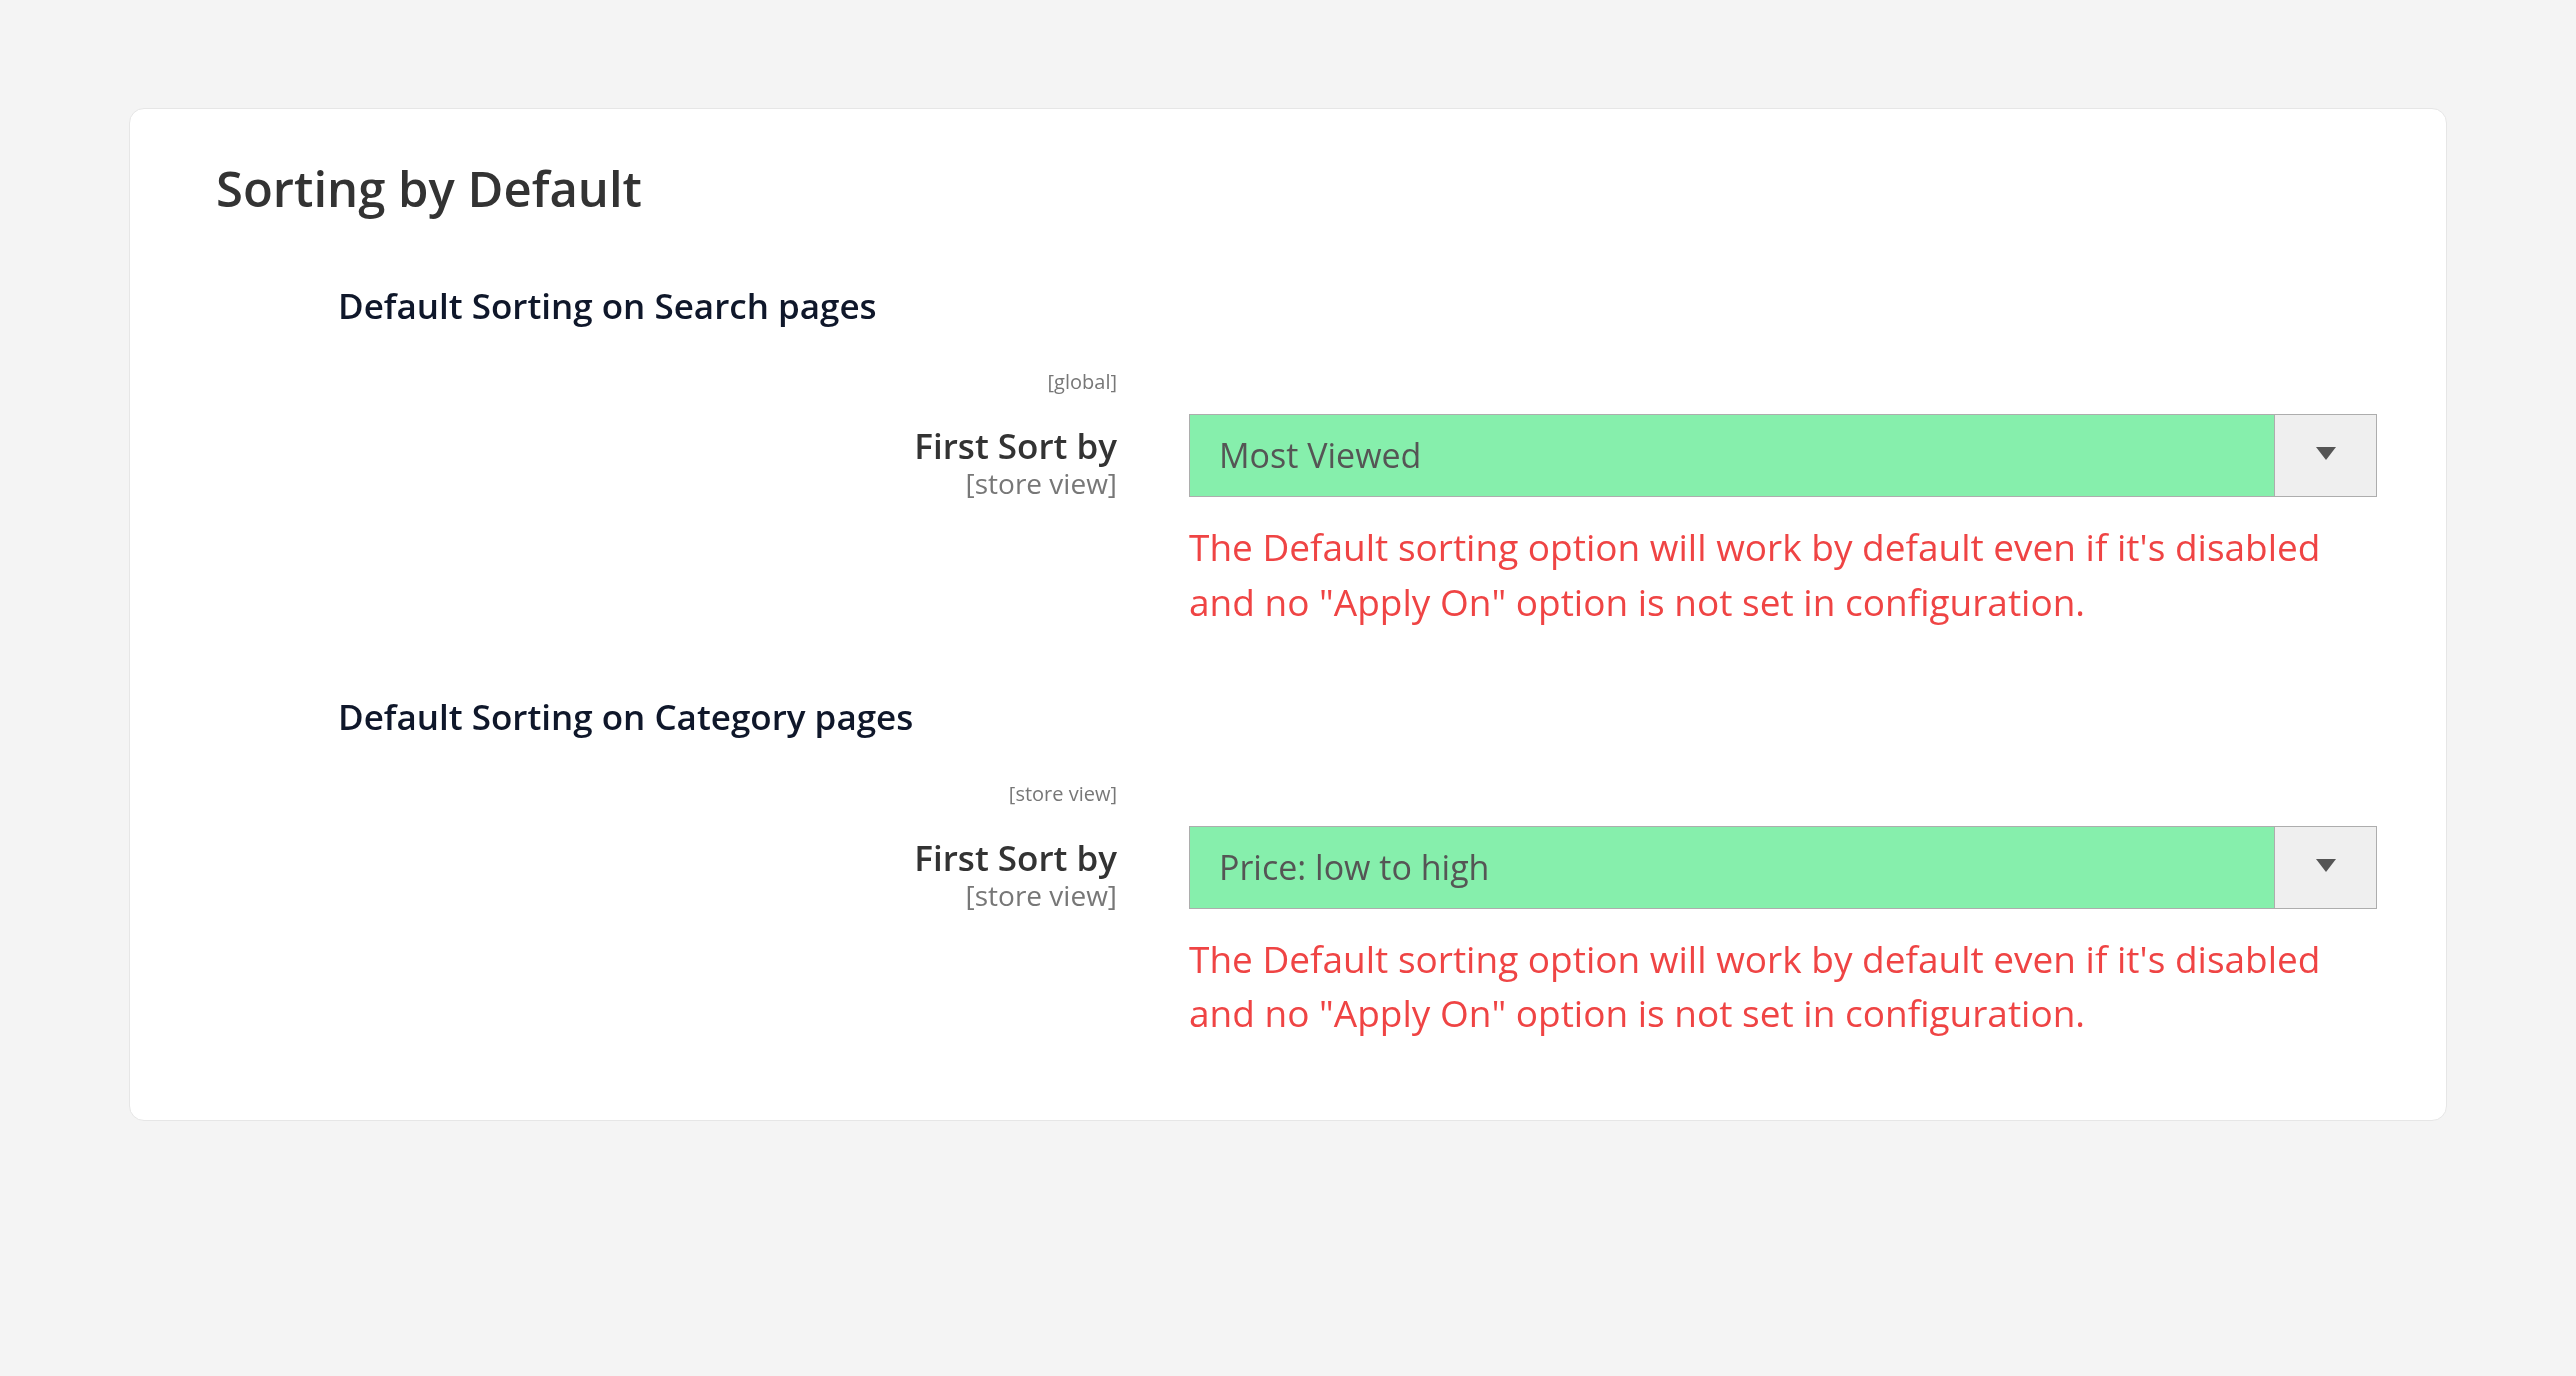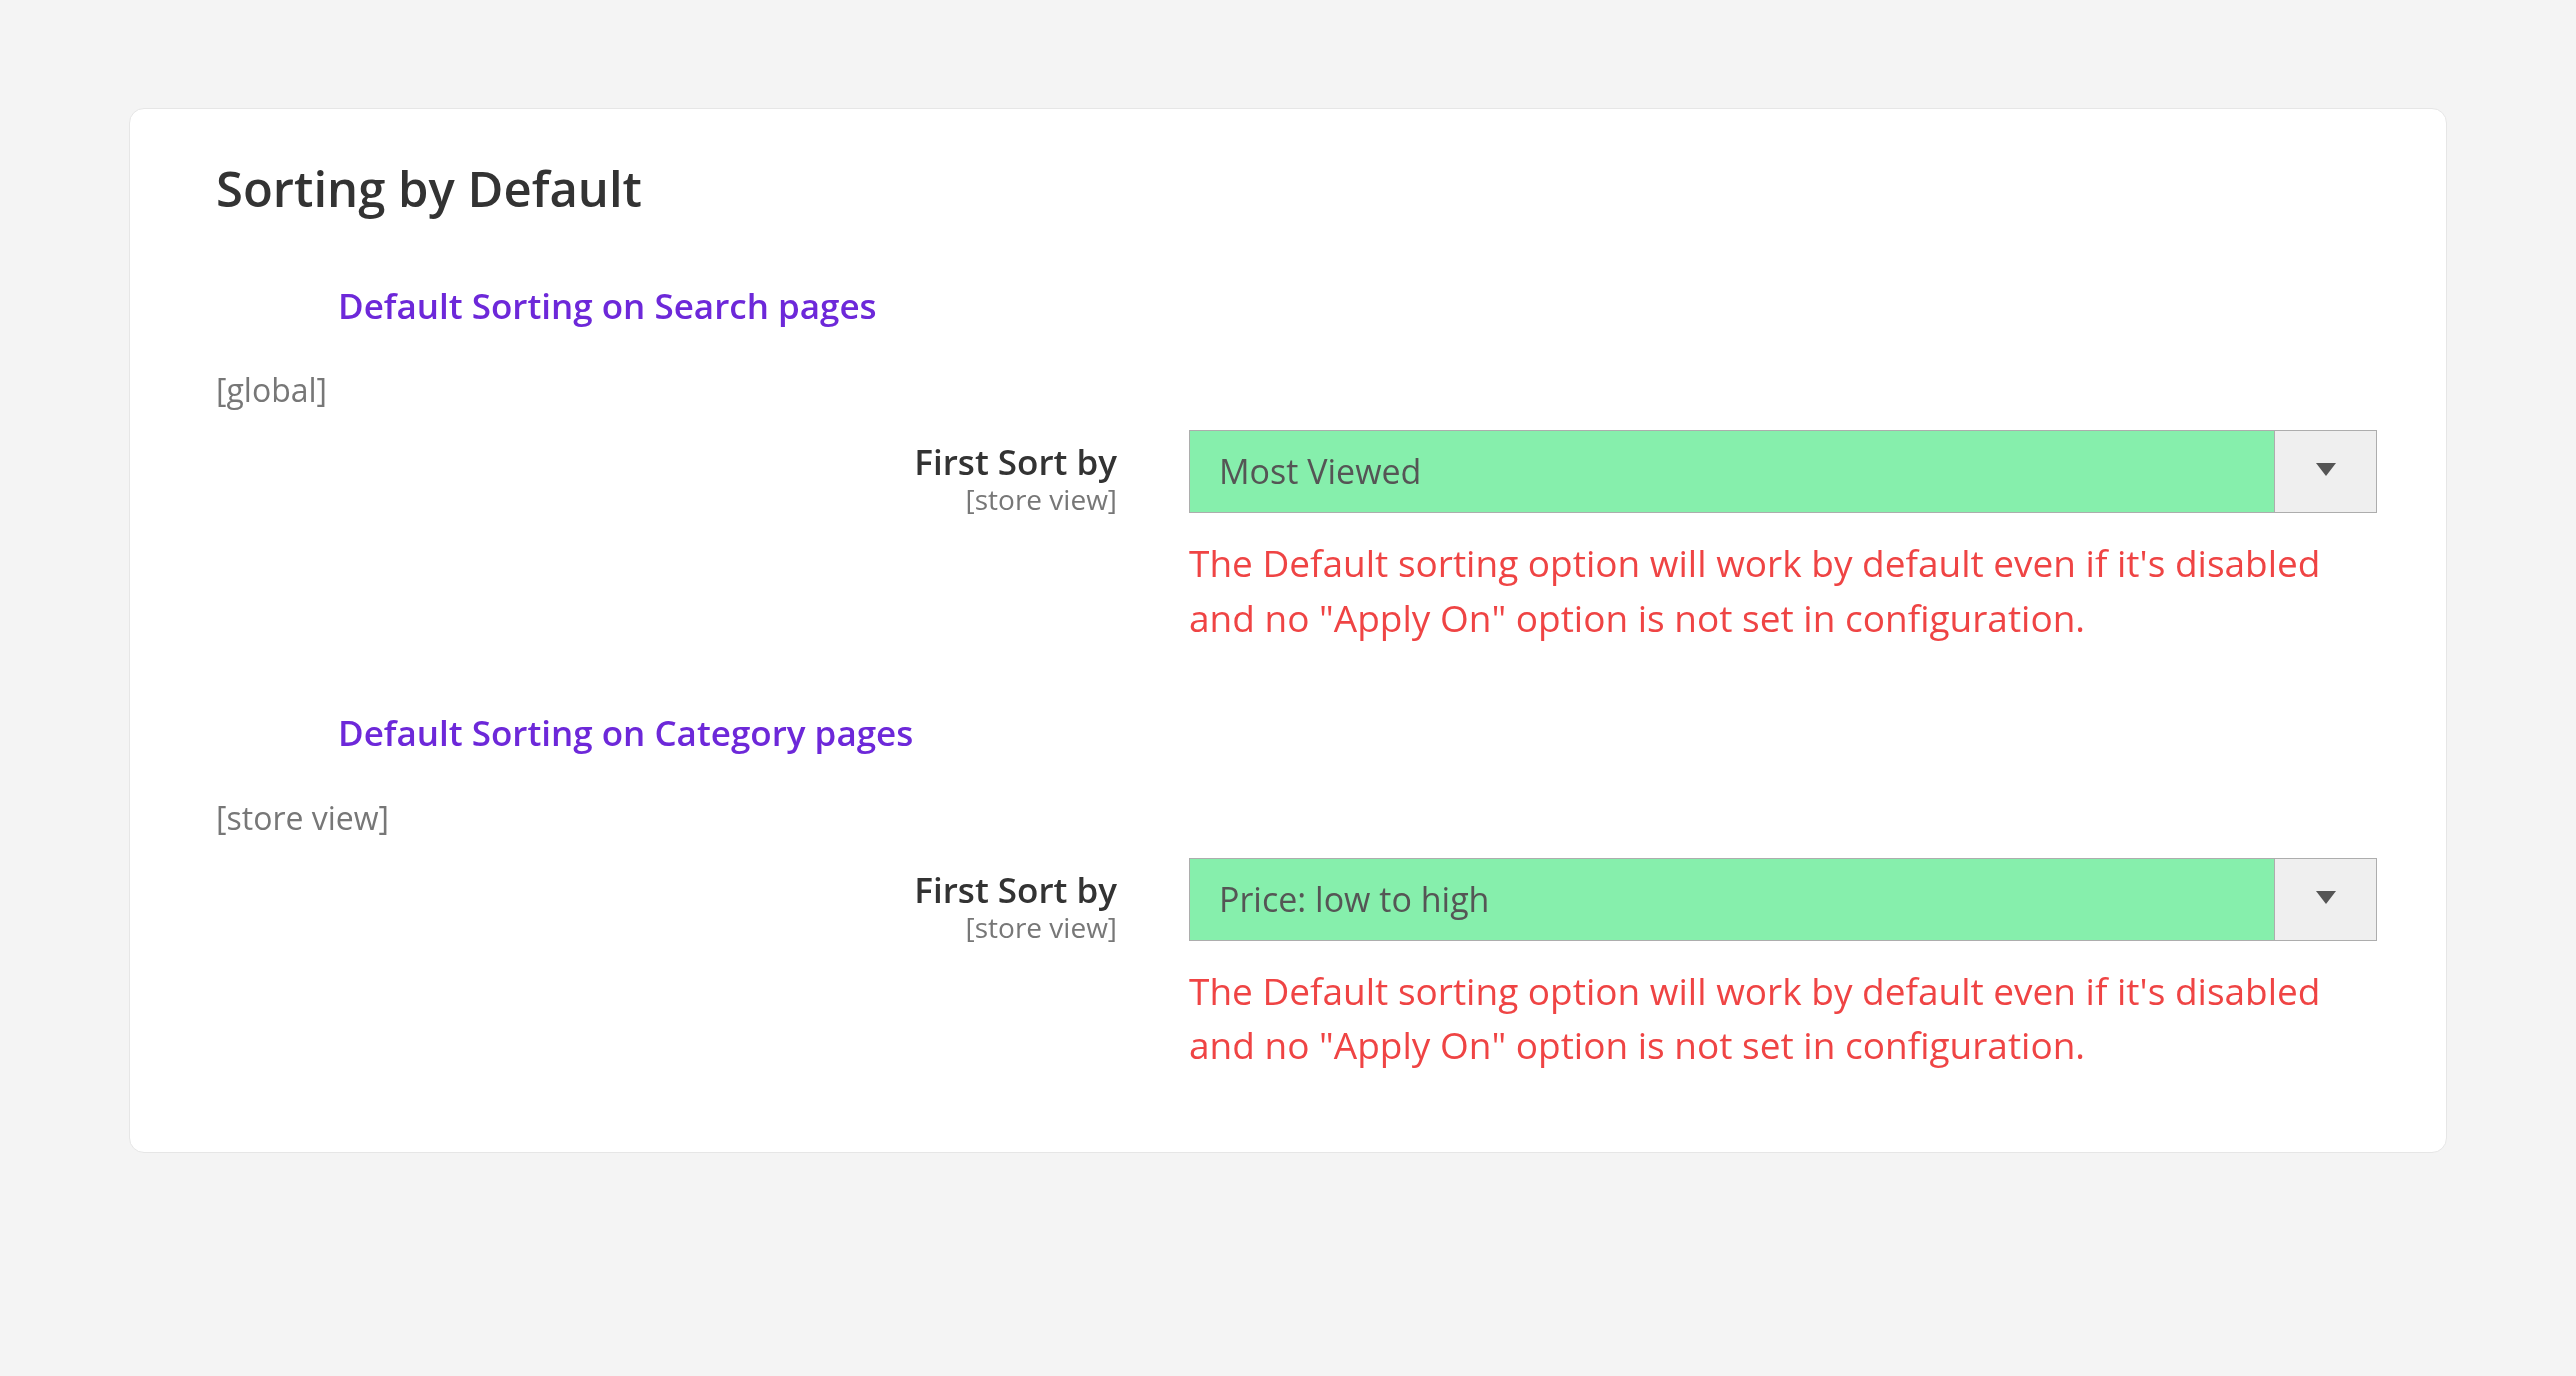--- a/index.html
+++ b/index.html
@@ -32,29 +32,30 @@
     font-size: 49px;
     font-weight: 600;
     color: #333333;
     margin: 0 0 65px 0;
     line-height: 1.2;
   }
 
   .group-heading {
     font-size: 35px;
     font-weight: 600;
-    color: #6d28d9;
+    color: #0f172a;
     margin: 0 0 7.2px 0;
     padding-left: 122px;
     line-height: 1.3;
   }
 
   .scope-line {
-    font-size: 32px;
+    font-size: 20px;
     color: #777777;
+    text-align: right;
     width: 901px;
     margin: 40px 0 0 0;
   }
 
   .field-row {
     display: flex;
     align-items: flex-start;
     margin-top: 18.7px;
     gap: 32px;
   }

